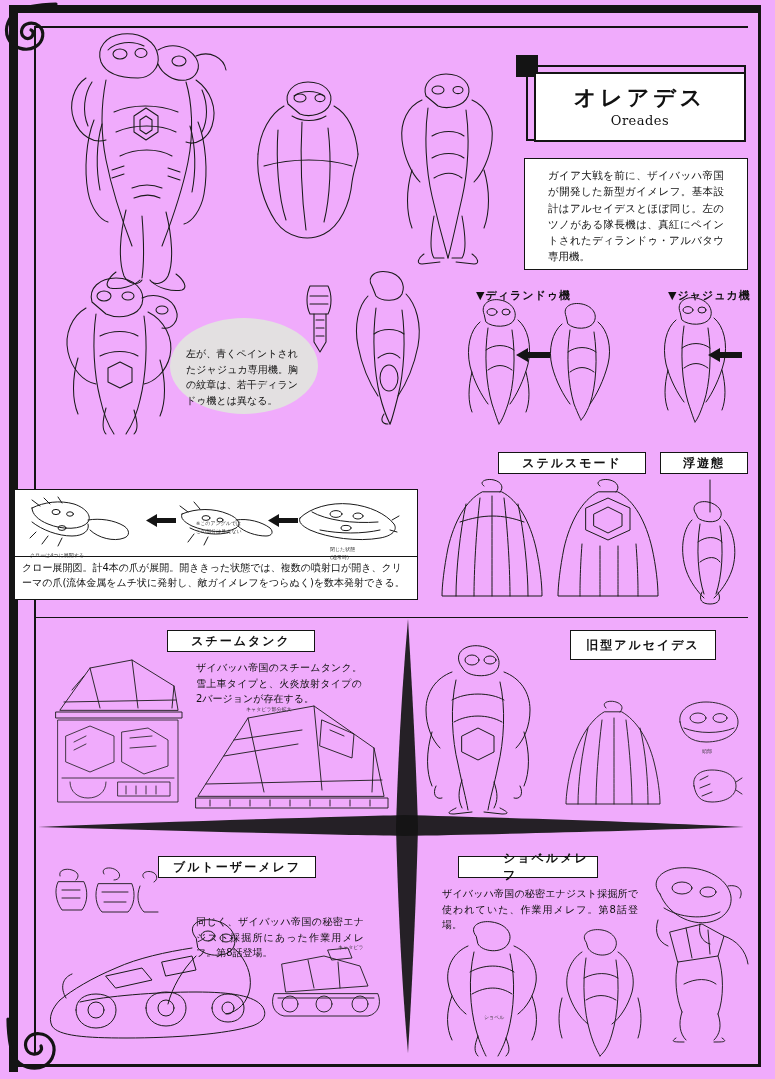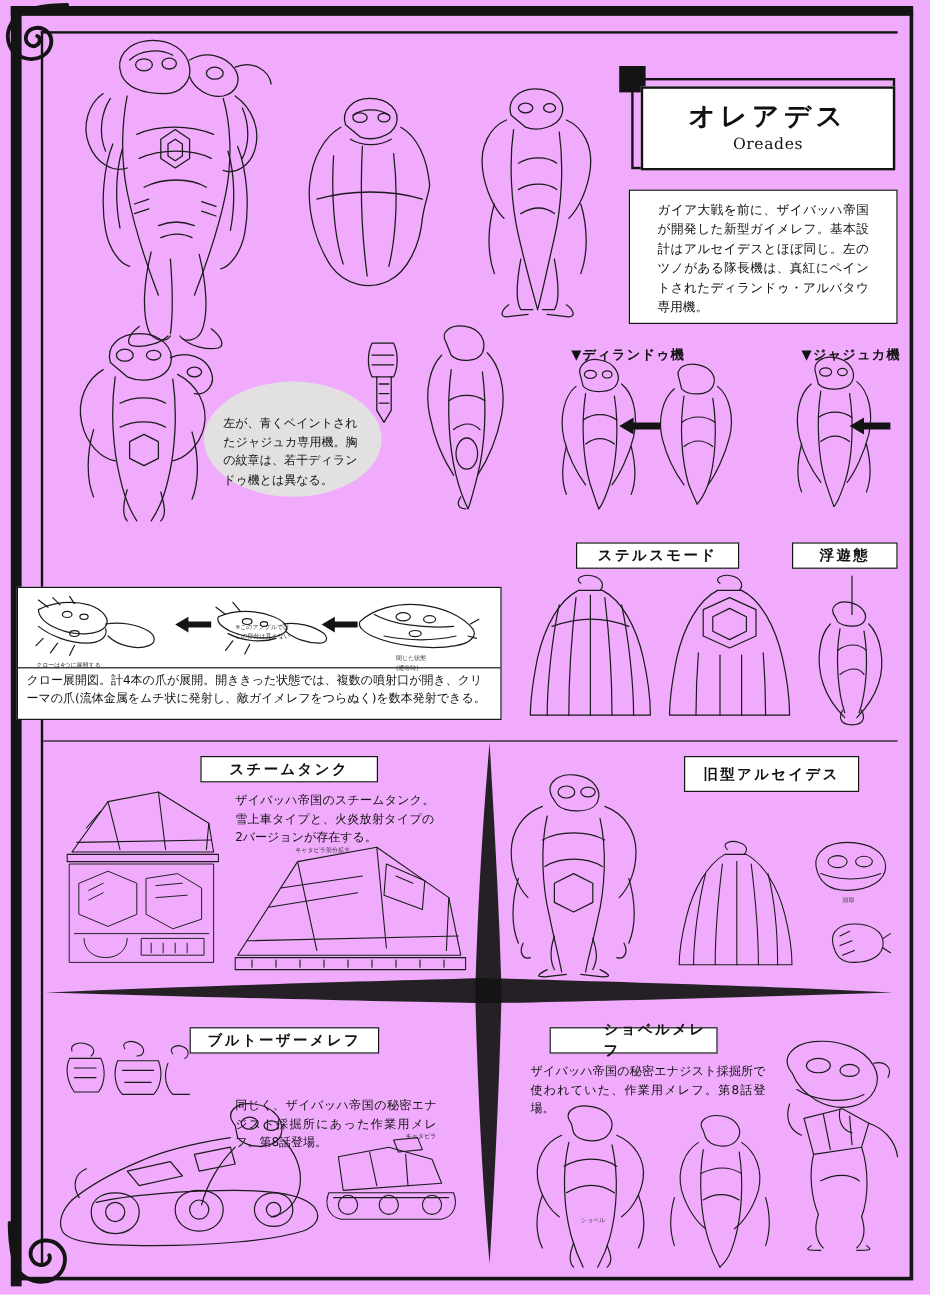--- a/index.html
+++ b/index.html
@@ -410,21 +410,21 @@
   </div>
 
   <div class="desc-main">ガイア大戦を前に、ザイバッハ帝国が開発した新型ガイメレフ。基本設計はアルセイデスとほぼ同じ。左のツノがある隊長機は、真紅にペイントされたディランドゥ・アルバタウ専用機。</div>
 
   <div class="arrow-label" style="left:476px; top:288px;">▼ディランドゥ機</div>
   <div class="arrow-label" style="left:668px; top:288px;">▼ジャジュカ機</div>
 
   <div class="grey-blob"></div>
   <div class="caption" style="left:186px; top:346px; width:112px;">左が、青くペイントされたジャジュカ専用機。胸の紋章は、若干ディランドゥ機とは異なる。</div>
 
-  <div class="label-box" style="left:480px; top:452px; width:136px; height:22px; font-size:12px;">
+  <div class="label-box" style="left:498px; top:452px; width:148px; height:22px; font-size:12px;">
     <span>ステルスモード</span>
   </div>
   <div class="label-box" style="left:660px; top:452px; width:88px; height:22px; font-size:12px;">
     <span>浮遊態</span>
   </div>
 
   <div class="sketch" style="left:440px; top:478px;">
     <svg width="104" height="126" viewBox="0 0 104 126">
       <g fill="none" stroke="#1a1a1a" stroke-width="1" stroke-linejoin="round" stroke-linecap="round">
         <path d="M44 8 C38 4 46 0 54 2 C62 4 64 10 60 14"></path>

